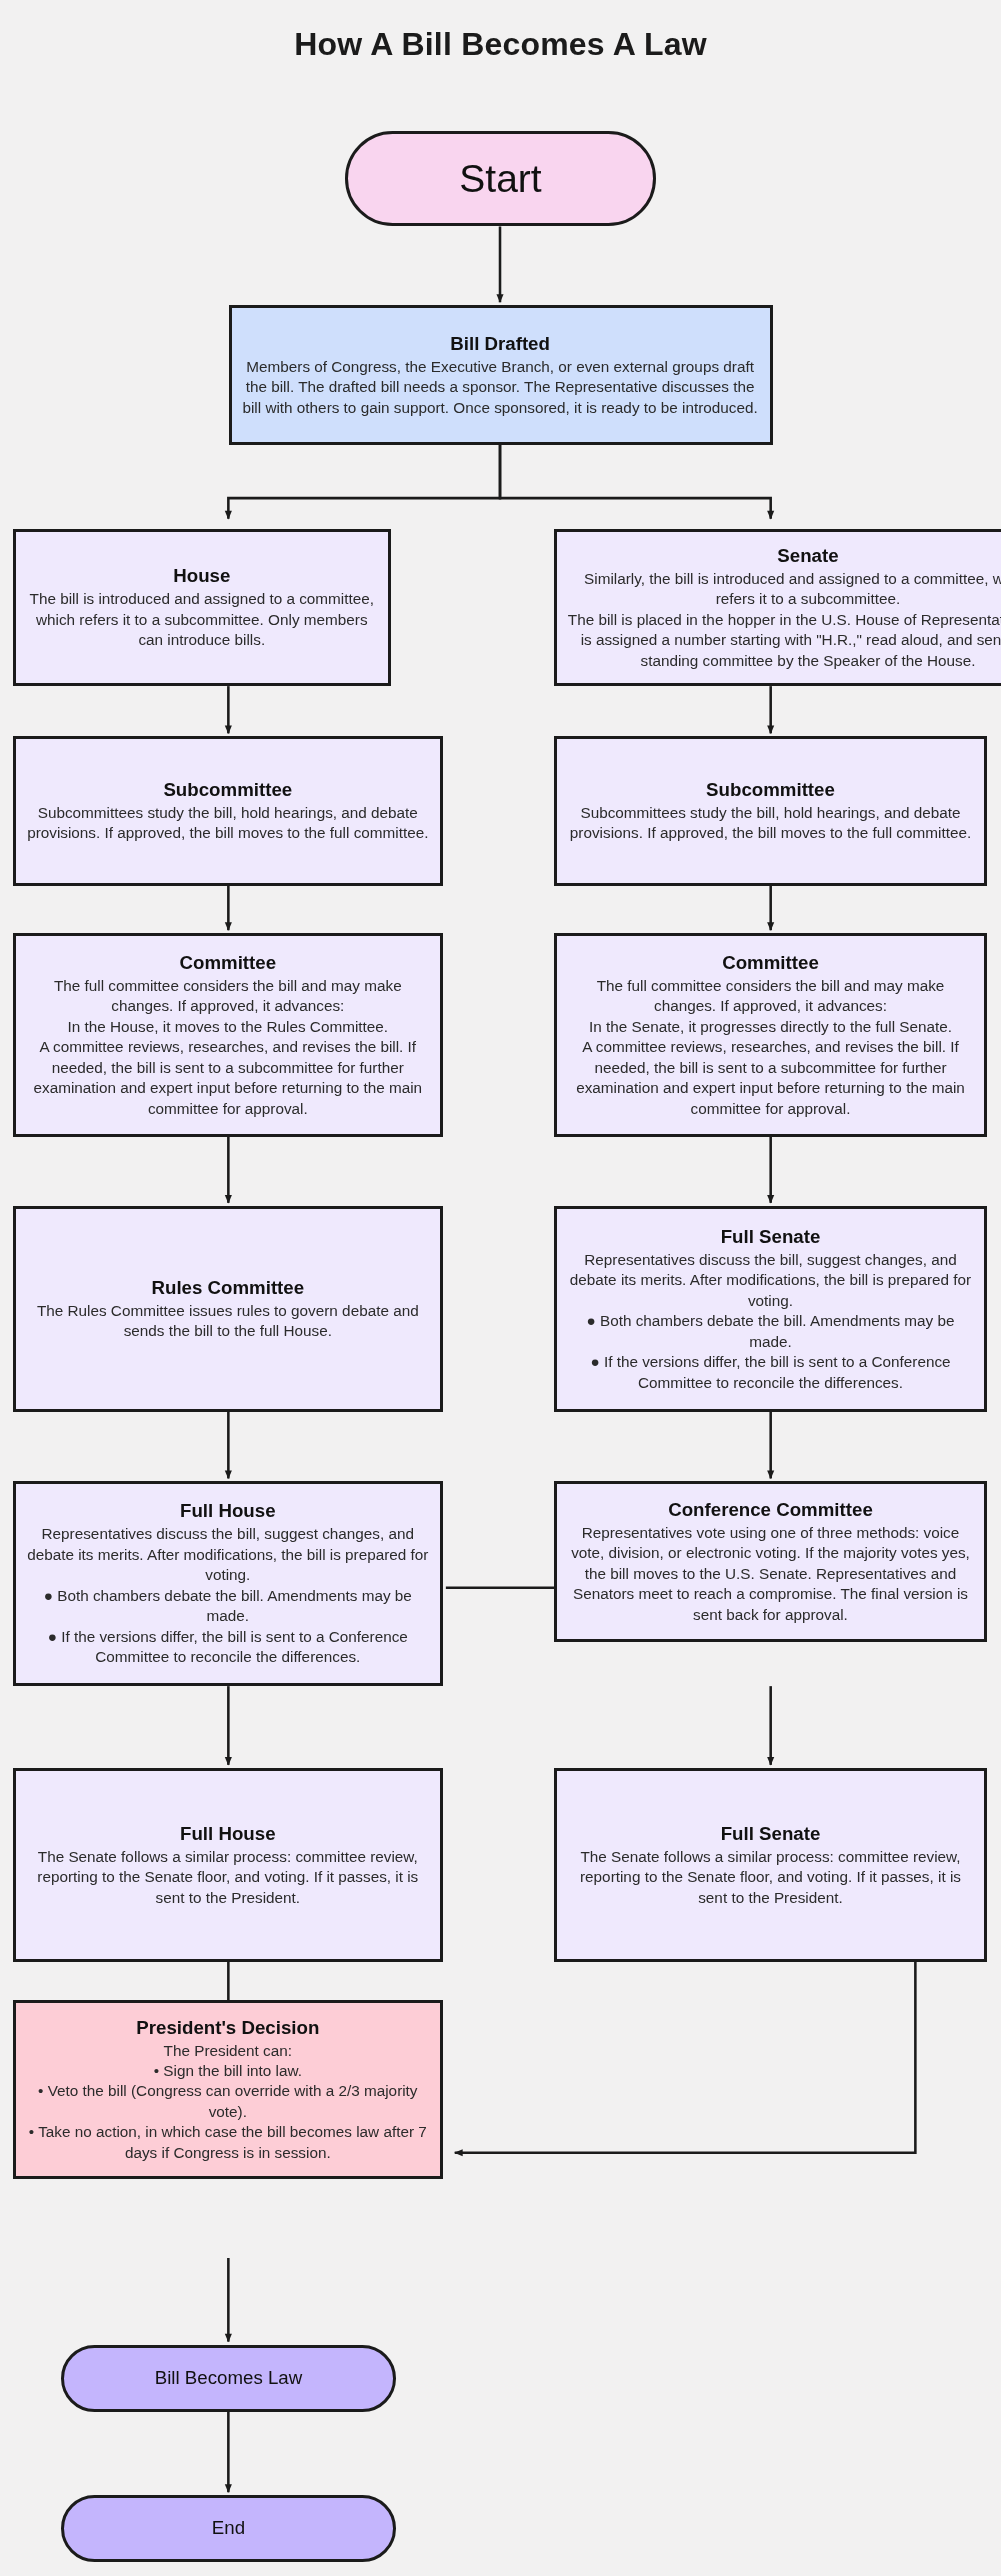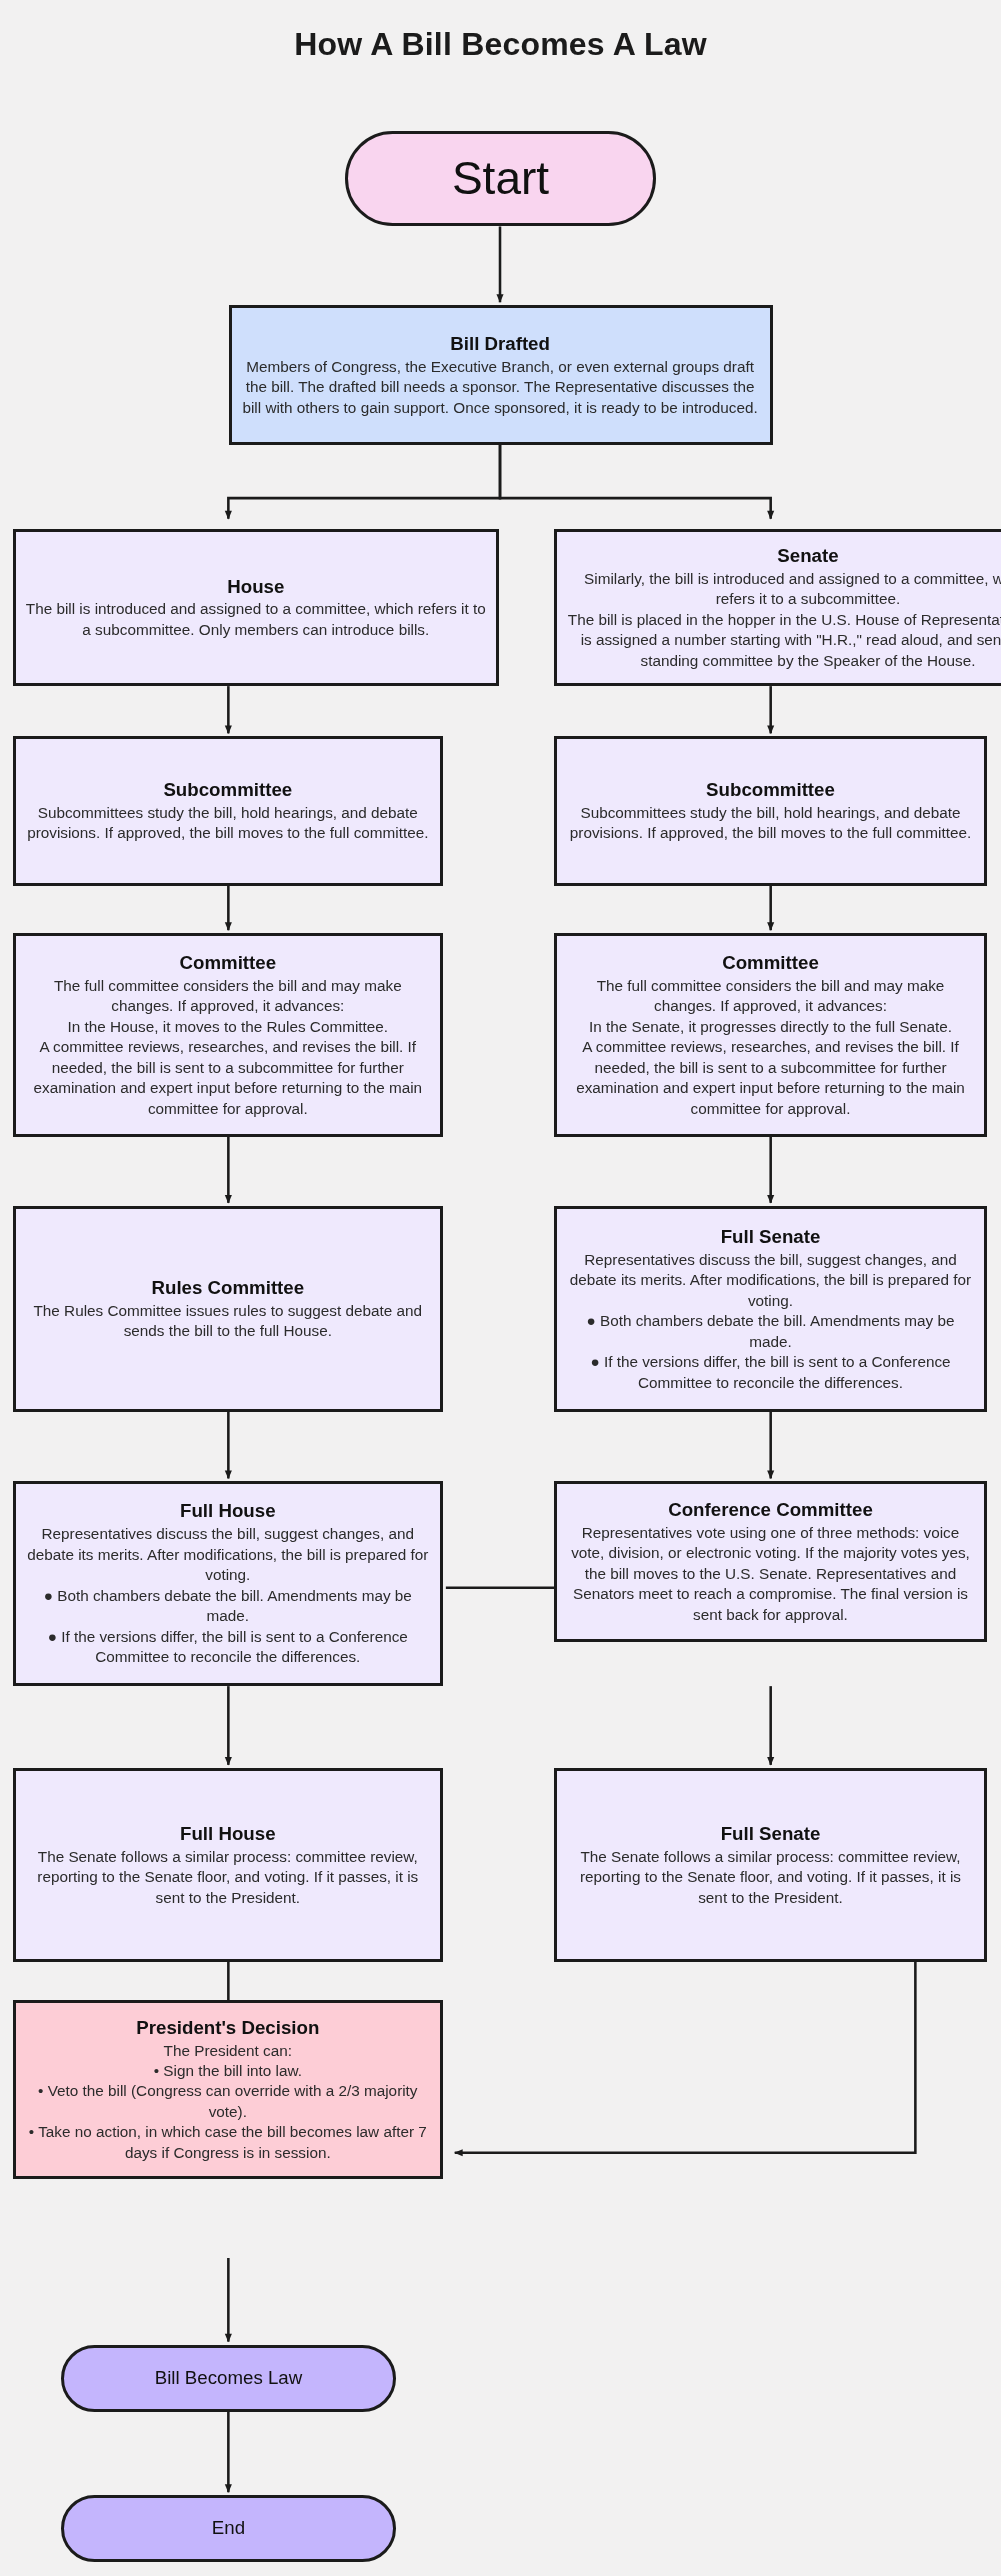--- a/index.html
+++ b/index.html
@@ -65,21 +65,21 @@
   .terminal {
     border-radius: 59px;
     background: #c4b5fd;
   }
   .terminal .nt { font-weight: 400; }
 
   .start {
     background: #f9d5ef;
   }
   .start .nt {
-    font-size: 46px;
+    font-size: 39px;
     font-weight: 400;
     margin: 0;
   }
   .proc-blue { background: #cfdffc; }
   .proc-lav  { background: #efe9fd; }
   .proc-pink { background: #fdcdd6; }
 </style>
 </head>
 <body>
 
@@ -134,21 +134,21 @@
 
   <div class="node terminal start" style="left:345px; top:131px; width:311px; height:95px;">
     <div class="nt">Start</div>
   </div>
 
   <div class="node proc-blue" style="left:229px; top:305px; width:544px; height:140px;padding-left:8px;">
     <div class="nt">Bill Drafted</div>
     <div class="nb">Members of Congress, the Executive Branch, or even external groups draft the bill. The drafted bill needs a sponsor. The Representative discusses the bill with others to gain support. Once sponsored, it is ready to be introduced.</div>
   </div>
 
-  <div class="node proc-lav" style="left:12.8px; top:529px; width:486px; height:157px;">
+  <div class="node proc-lav" style="left:12.8px; top:529px; width:378px; height:157px;">
     <div class="nt">House</div>
     <div class="nb">The bill is introduced and assigned to a committee, which refers it to a subcommittee. Only members can introduce bills.</div>
   </div>
 
   <div class="node proc-lav" style="left:554px; top:529px; width:508px; height:157px;">
     <div class="nt">Senate</div>
     <div class="nb">Similarly, the bill is introduced and assigned to a committee, which refers it to a subcommittee.
 The bill is placed in the hopper in the U.S. House of Representatives. It is assigned a number starting with "H.R.," read aloud, and sent to a standing committee by the Speaker of the House.</div>
   </div>
 
@@ -171,21 +171,21 @@
 
   <div class="node proc-lav" style="left:554px; top:933px; width:433px; height:204px;">
     <div class="nt">Committee</div>
     <div class="nb">The full committee considers the bill and may make changes. If approved, it advances:
 In the Senate, it progresses directly to the full Senate.
 A committee reviews, researches, and revises the bill. If needed, the bill is sent to a subcommittee for further examination and expert input before returning to the main committee for approval.</div>
   </div>
 
   <div class="node proc-lav" style="left:12.8px; top:1206px; width:430px; height:206px;">
     <div class="nt">Rules Committee</div>
-    <div class="nb">The Rules Committee issues rules to suggest debate and sends the bill to the full House.</div>
+    <div class="nb">The Rules Committee issues rules to govern debate and sends the bill to the full House.</div>
   </div>
 
   <div class="node proc-lav" style="left:554px; top:1206px; width:433px; height:206px;">
     <div class="nt">Full Senate</div>
     <div class="nb">Representatives discuss the bill, suggest changes, and debate its merits. After modifications, the bill is prepared for voting.
 ● Both chambers debate the bill. Amendments may be made.
 ● If the versions differ, the bill is sent to a Conference Committee to reconcile the differences.</div>
   </div>
 
   <div class="node proc-lav" style="left:12.8px; top:1481px; width:430px; height:205px;">

